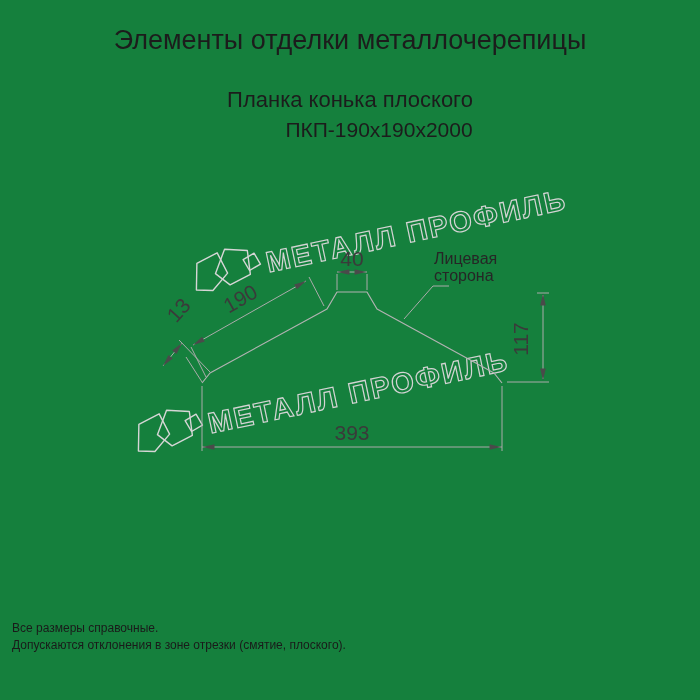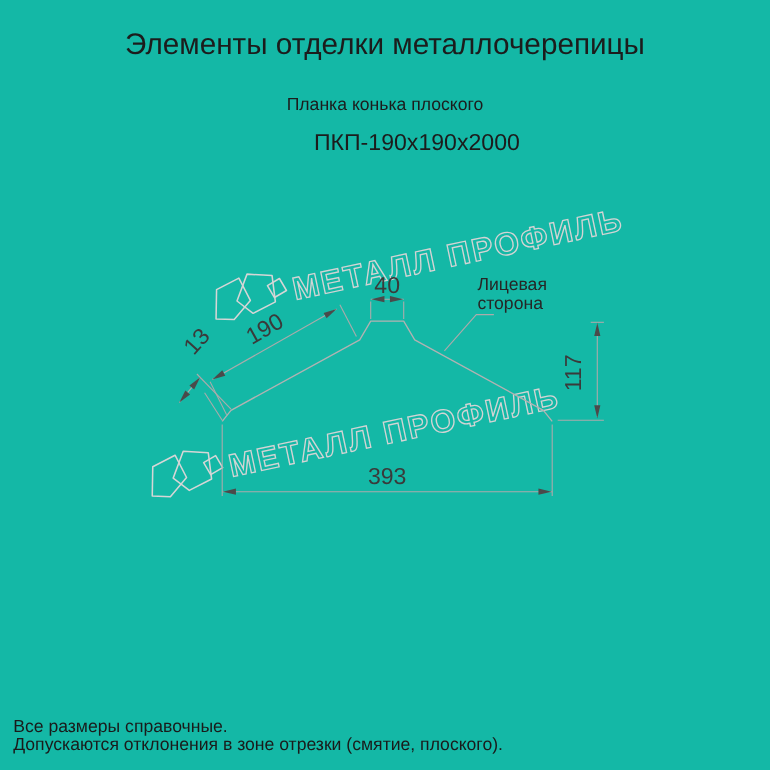--- a/index.html
+++ b/index.html
@@ -1,30 +1,30 @@
 <!DOCTYPE html>
 <html><head>
 <meta charset="utf-8">
 <style>
   html,body{margin:0;padding:0;background:#ffffff;}
-  .page{position:relative;width:700px;height:700px;background:#14b8a6;overflow:hidden;
+  .page{position:relative;width:700px;height:700px;background:#15803d;overflow:hidden;
         font-family:"Liberation Sans",sans-serif;color:#1c1c1c;}
   .hdr-line{position:absolute;left:0;width:700px;text-align:center;white-space:nowrap;}
   .title{top:25px;font-size:27px;}
-  .subtitle{top:87px;font-size:16px;}
+  .subtitle{top:87px;font-size:22px;}
   .model{top:118px;font-size:21px;padding-left:29px;}
   .diagram{position:absolute;left:0;top:0;width:700px;height:700px;}
   .profile{fill:none;stroke:#b2b2b2;stroke-width:1.2;stroke-linejoin:round;}
   .thin{fill:none;stroke:#ababab;stroke-width:1;}
   .arrow{fill:#4a4a4a;stroke:none;}
   .dim-text{font-size:21px;fill:#3a3a3a;text-anchor:middle;}
   .label-text{font-size:16px;fill:#262626;}
   .wm-text{font-size:29px;font-weight:bold;letter-spacing:2px;fill:none;stroke:#d4d4d4;stroke-width:1.2px;}
   .wm-shape{fill:none;stroke:#d6d6d6;stroke-width:1.4;stroke-linejoin:round;}
-  .footer{position:absolute;left:12px;top:652px;font-size:16px;line-height:17px;color:#1a1a1a;}
+  .footer{position:absolute;left:12px;top:620px;font-size:12px;line-height:17px;color:#1a1a1a;}
 </style>
 </head>
 <body>
 
 <div class="page">
 
   <div class="hdr-line title">Элементы отделки металлочерепицы</div>
   <div class="hdr-line subtitle">Планка конька плоского</div>
   <div class="hdr-line model">ПКП-190х190х2000</div>
 

